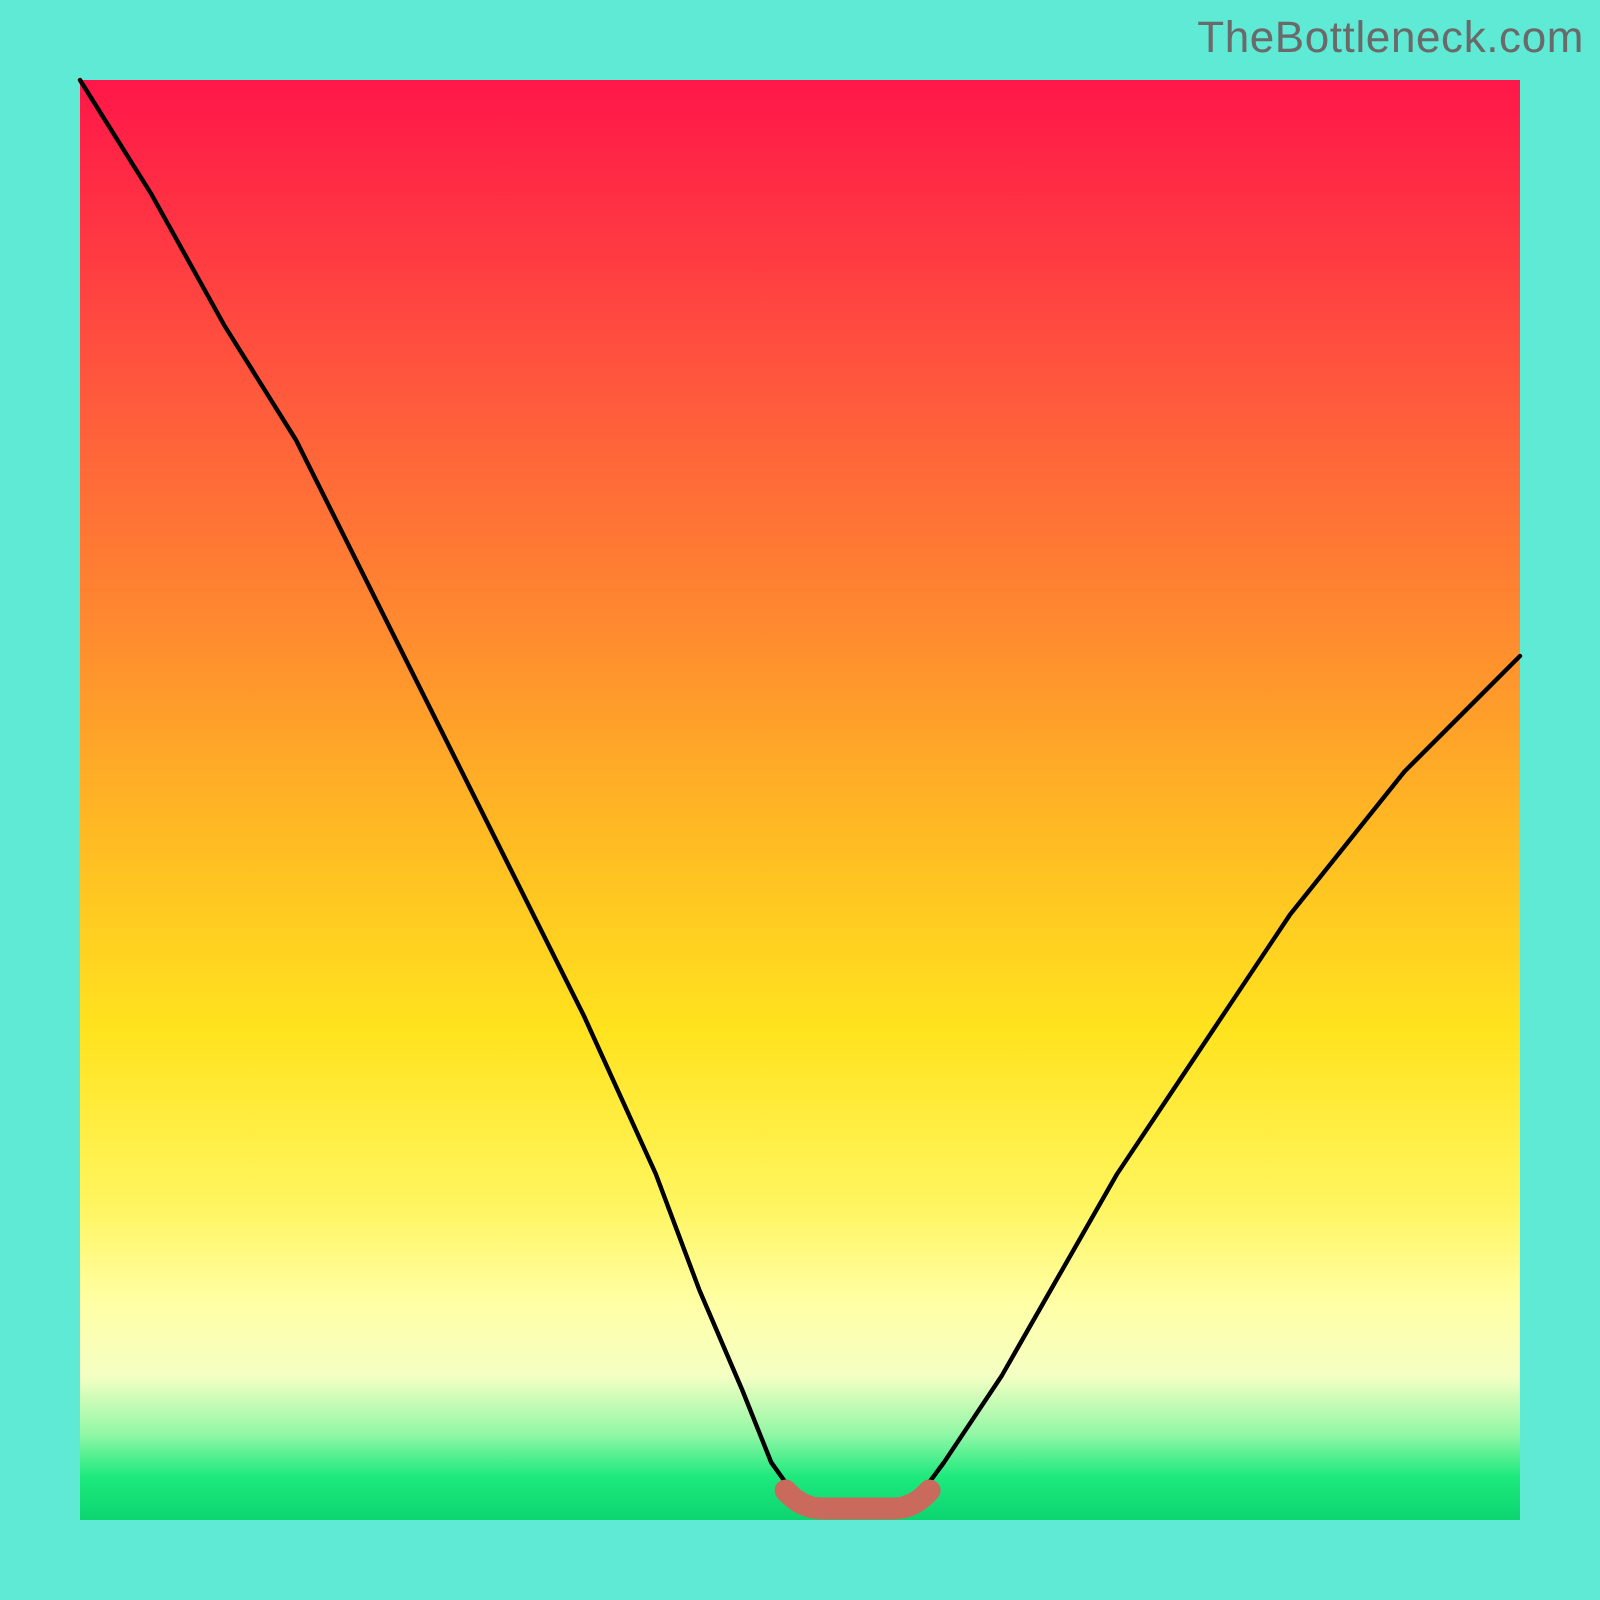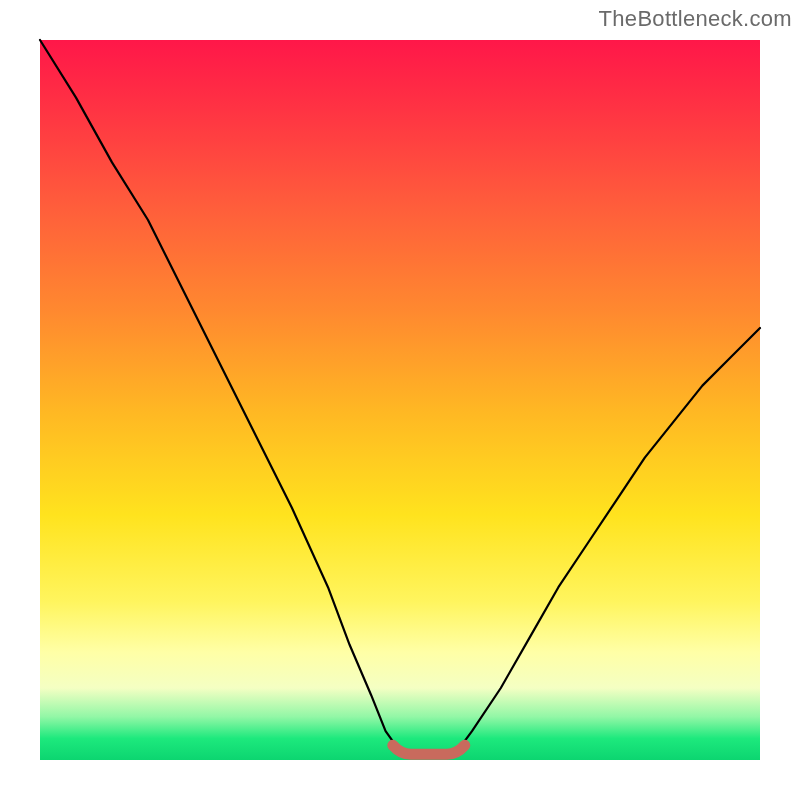--- a/index.html
+++ b/index.html
@@ -8,21 +8,21 @@
     width: 800px;
     height: 800px;
     overflow: hidden;
     background: #000;
     font-family: Arial, Helvetica, sans-serif;
   }
   .frame {
     position: relative;
     width: 800px;
     height: 800px;
-    background: #ffffff;
+    background: #5eead4;
   }
   .plot {
     position: absolute;
     left: 40px;
     top: 40px;
     width: 720px;
     height: 720px;
     
     background: linear-gradient(
       to bottom,

